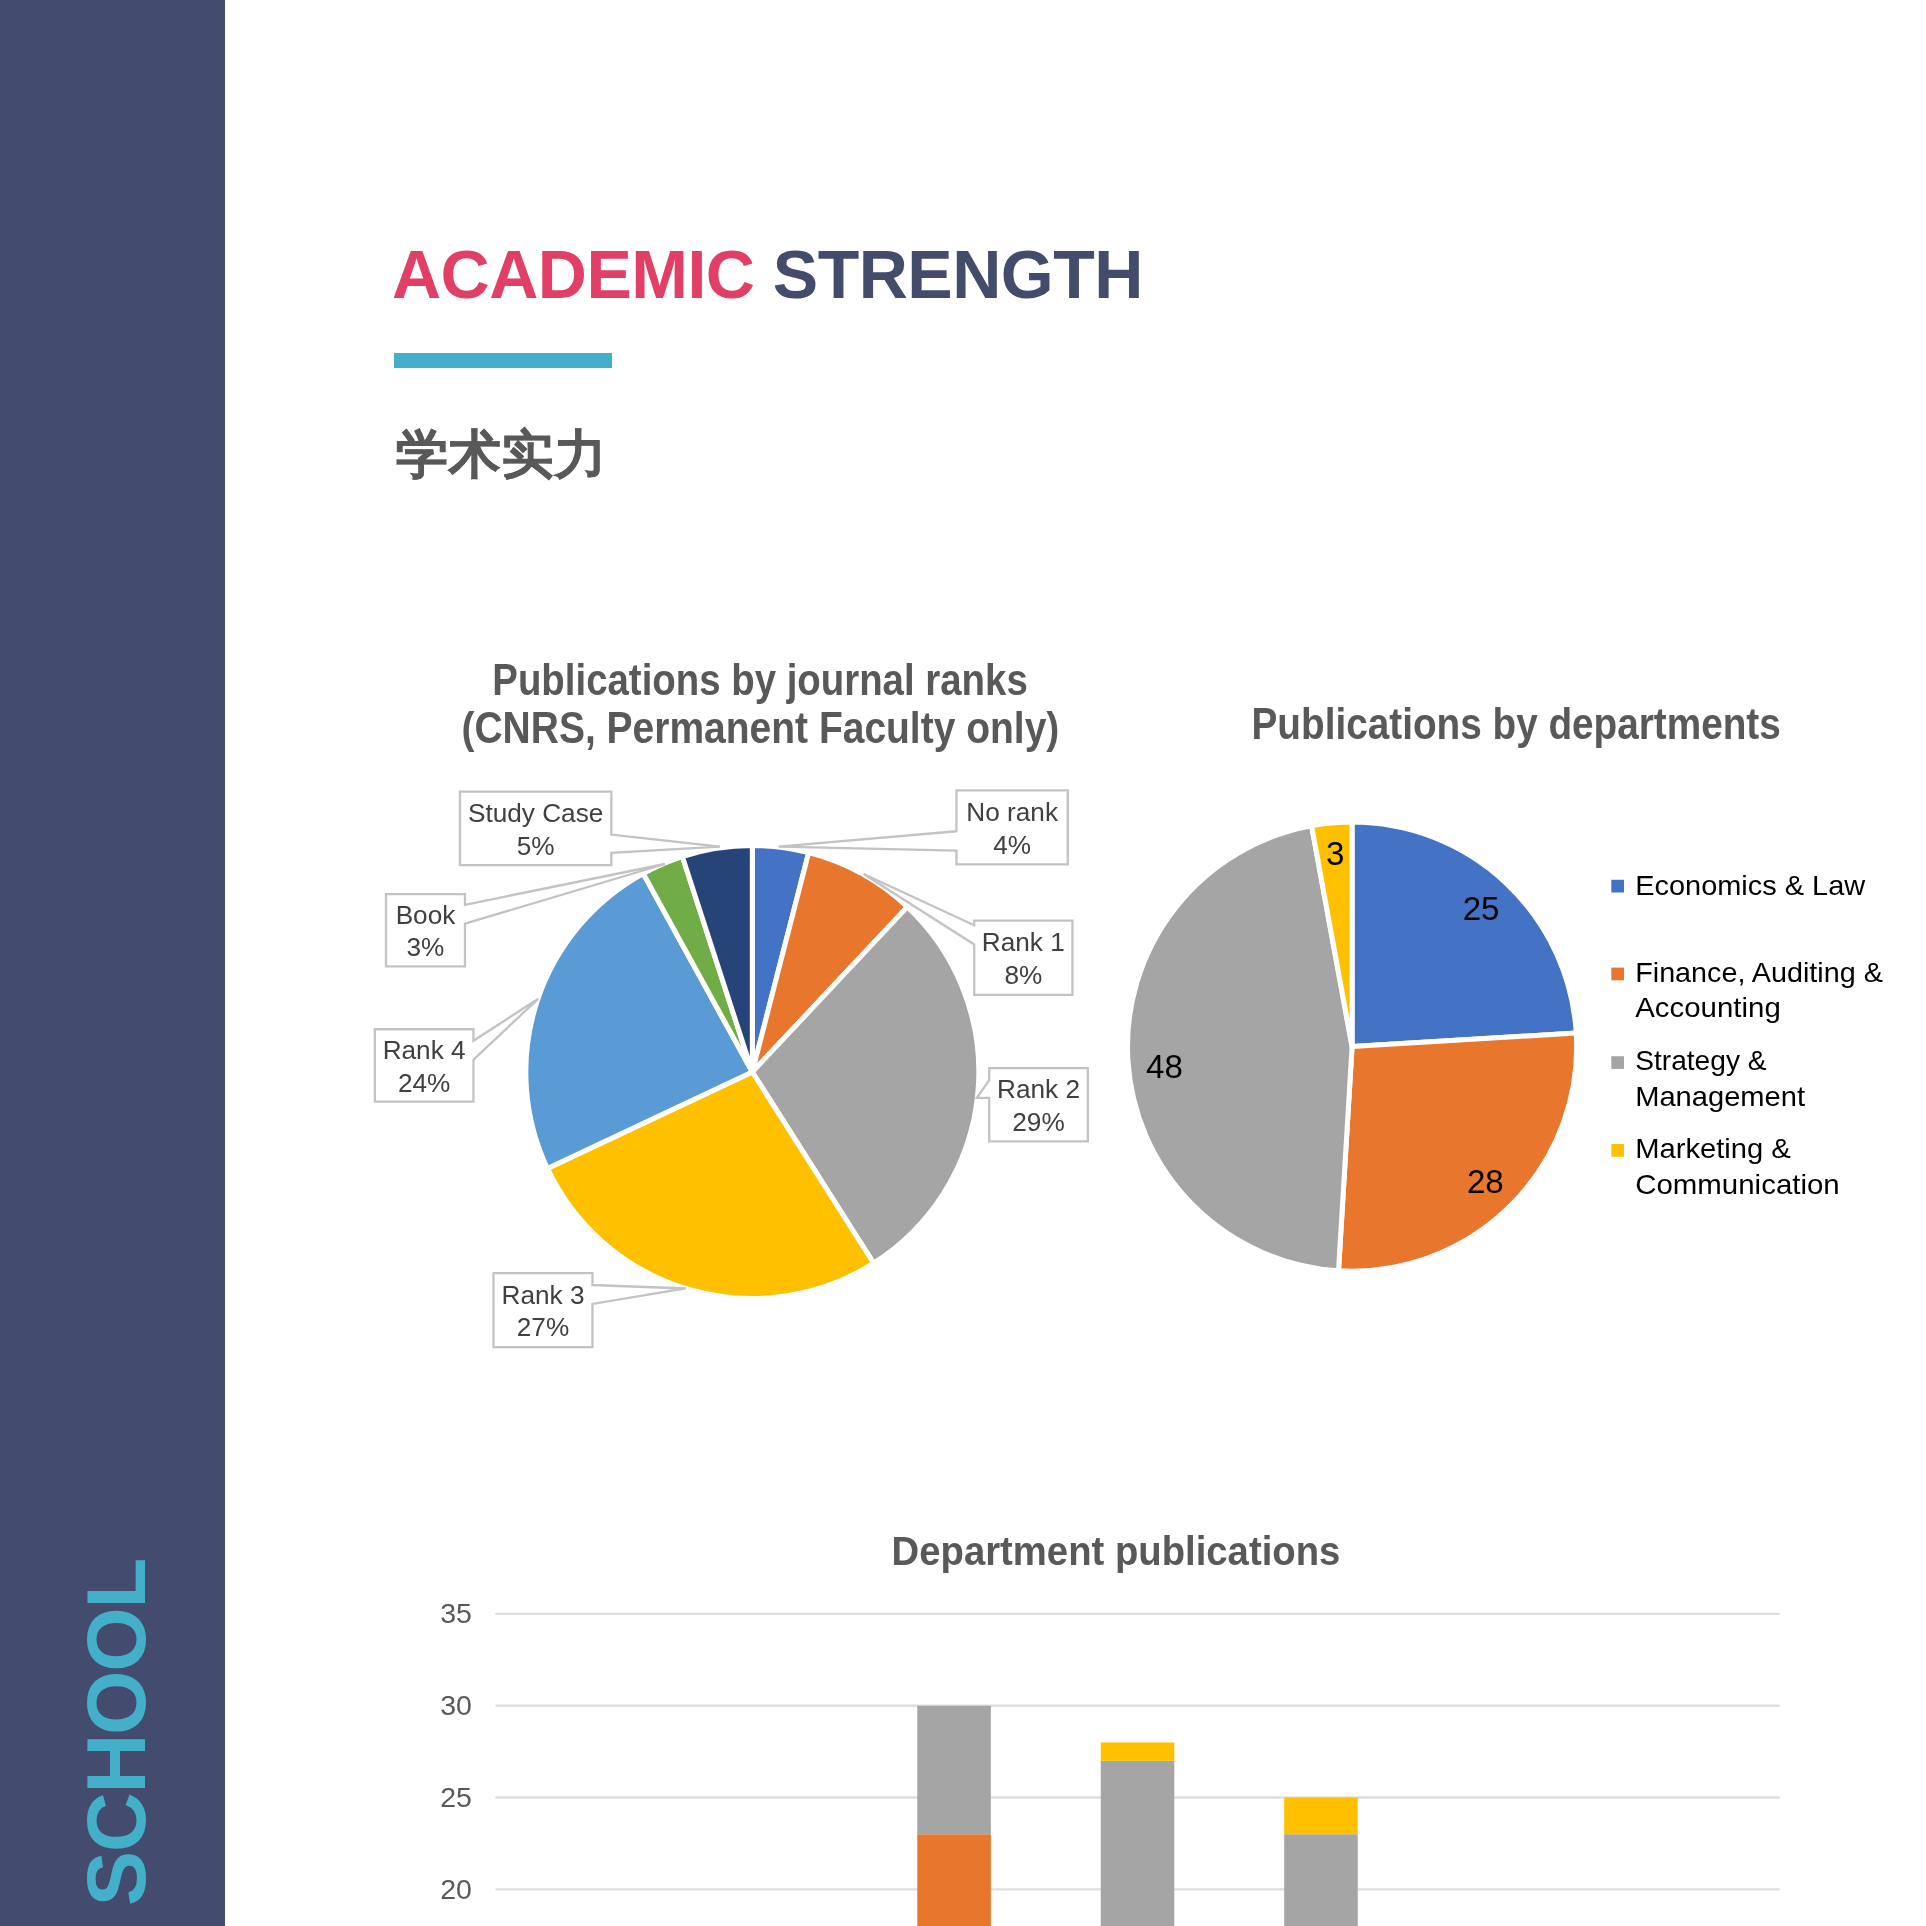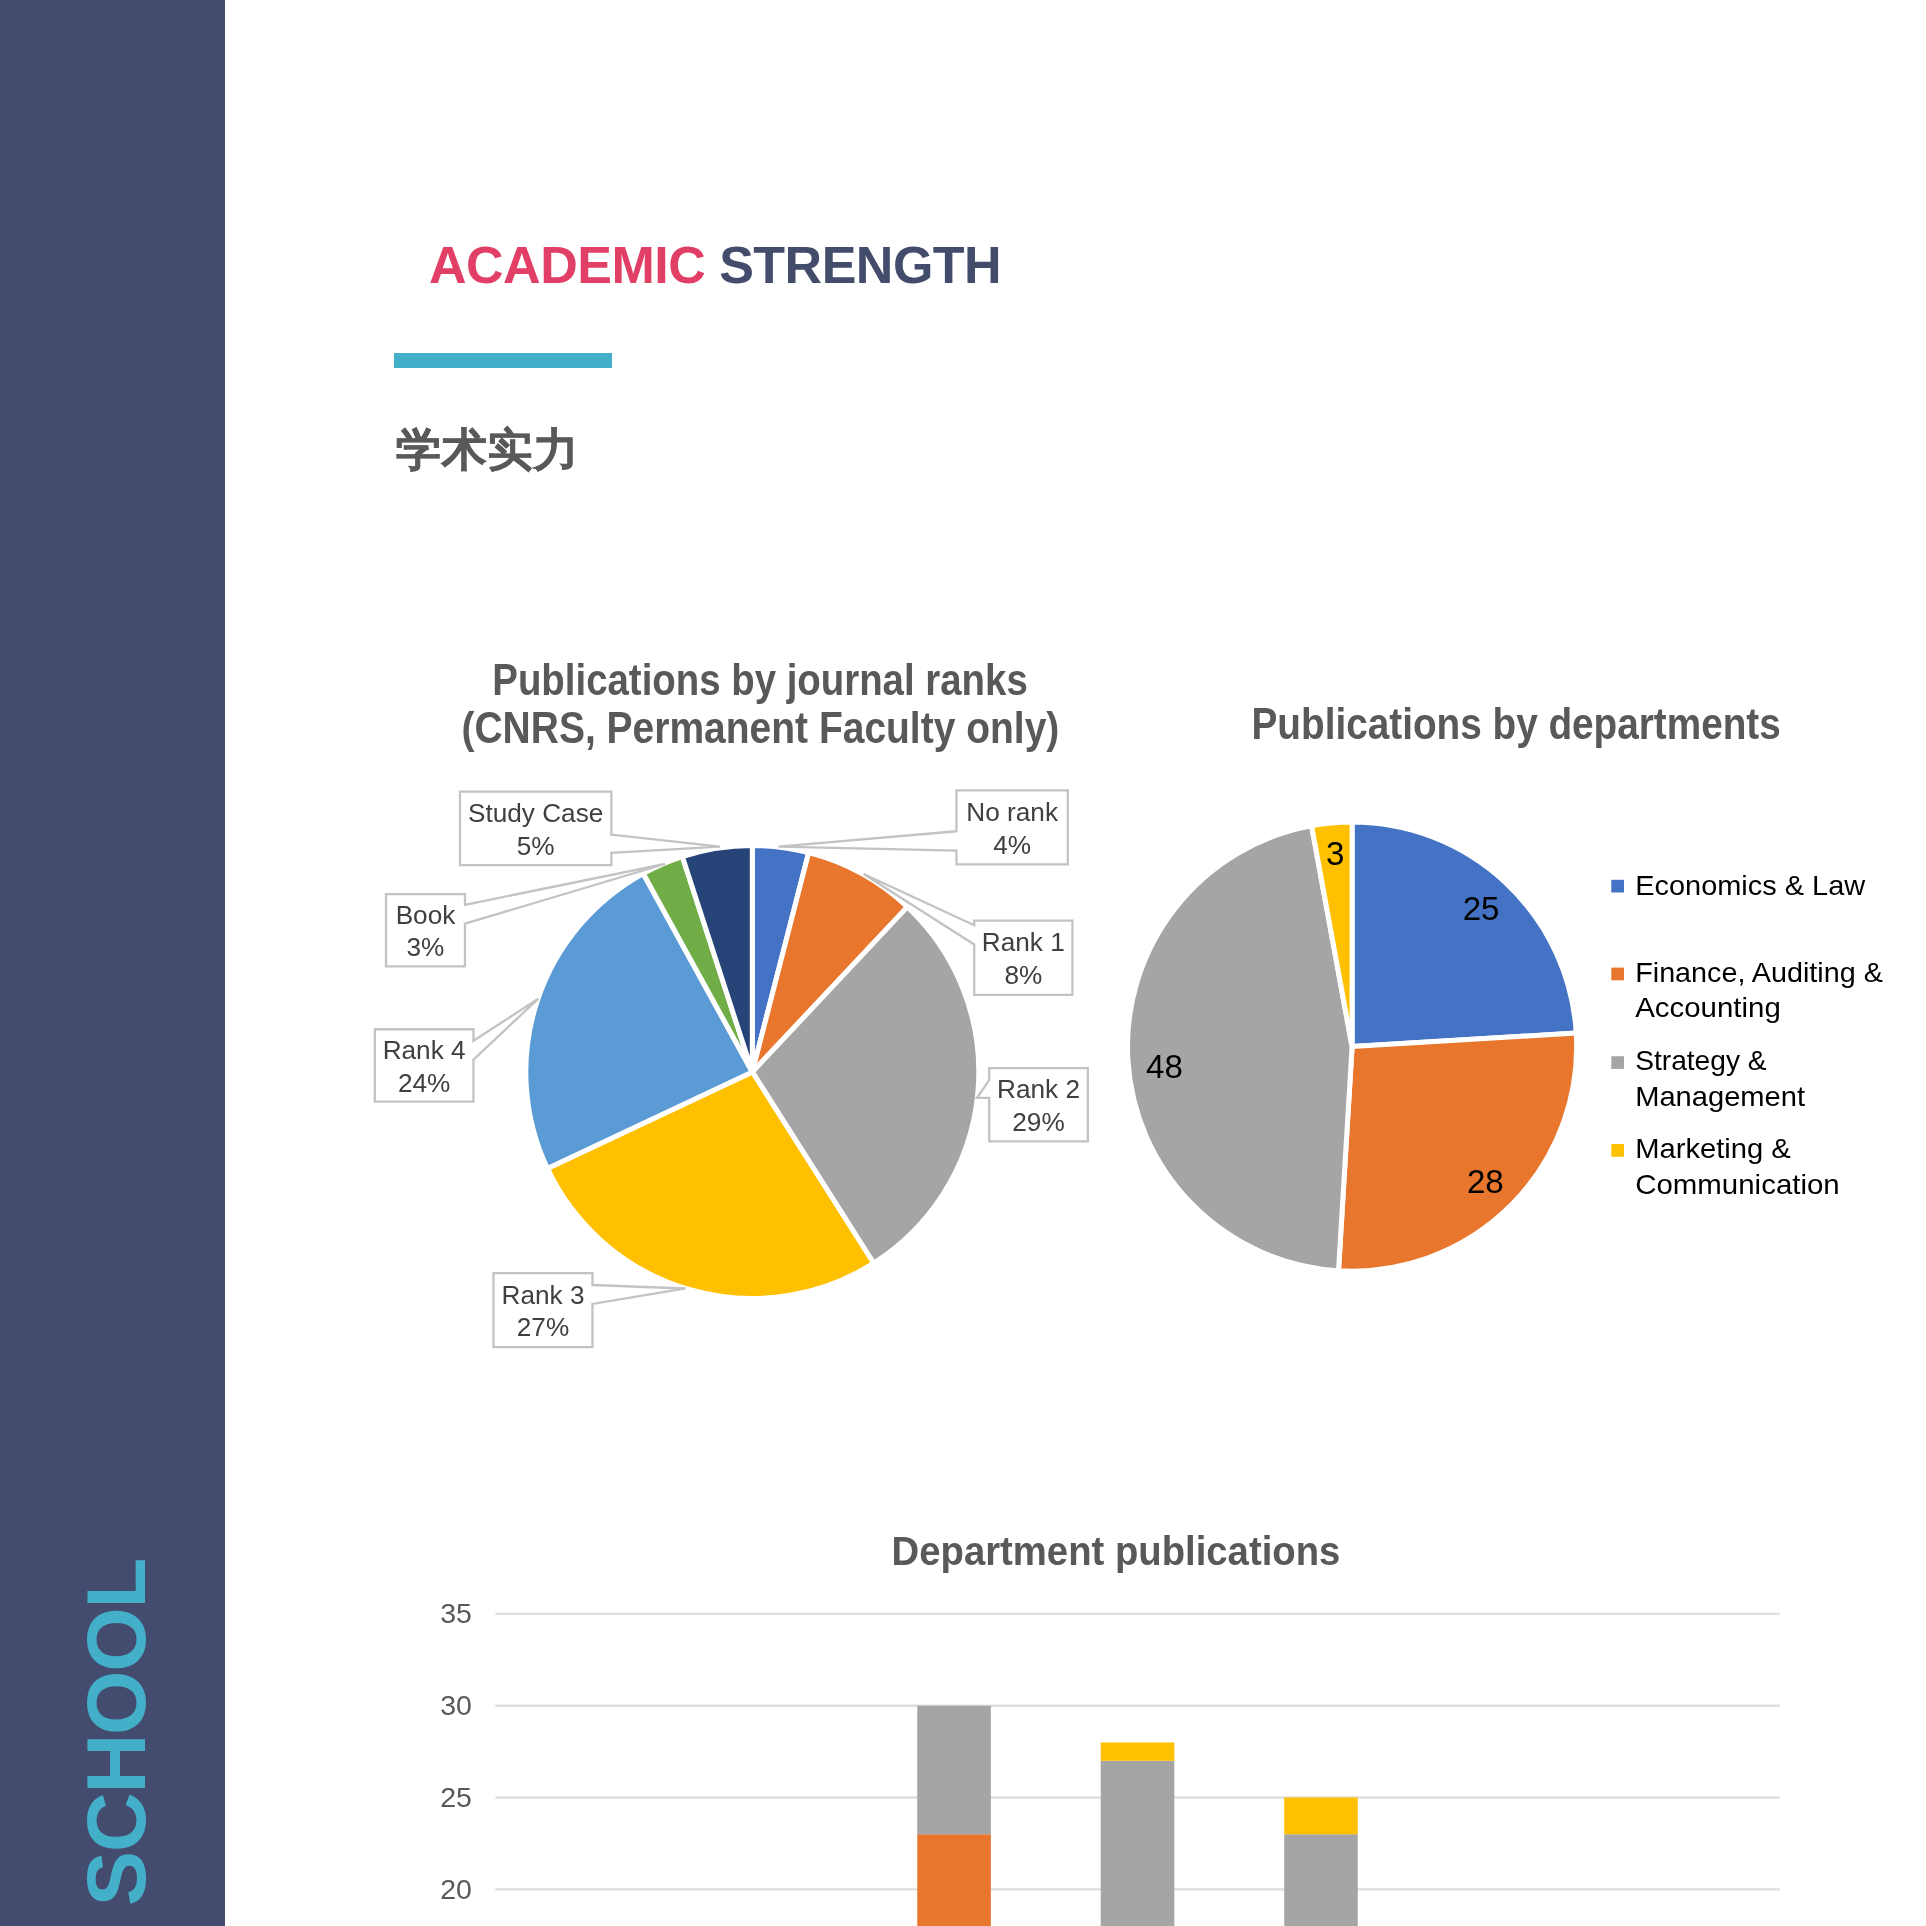--- a/index.html
+++ b/index.html
@@ -5,26 +5,26 @@
 <style>
   html,body{margin:0;padding:0;}
   body{width:1990px;height:2701px;background:#ffffff;
        font-family:"Liberation Sans",sans-serif;overflow:hidden;position:relative;}
   #sidebar{position:absolute;left:0;top:0;width:225px;height:2701px;background:#434C6E;}
   #sidebar-label{position:absolute;left:0;top:0;width:225px;height:2701px;
        display:flex;align-items:flex-end;justify-content:center;}
   #sidebar-label span{color:#44AFC9;font-weight:bold;font-size:83px;letter-spacing:-1.3px;
        white-space:nowrap;writing-mode:vertical-rl;transform:rotate(180deg);
        margin-bottom:146px;margin-left:9.2px;}
-  #page-title{position:absolute;left:392px;top:235px;font-size:52px;font-weight:bold;
-       white-space:nowrap;letter-spacing:-0.5px;margin-left:37px;}
+  #page-title{position:absolute;left:392px;top:235px;font-size:68px;font-weight:bold;
+       white-space:nowrap;letter-spacing:-0.5px;}
   #title-accent{color:#E13F66;}
   #title-main{color:#434C6B;}
   #title-rule{position:absolute;left:394px;top:353px;width:218px;height:15px;background:#44AFC9;}
-  #subtitle{position:absolute;left:396px;top:420px;font-size:45px;font-weight:bold;-webkit-text-stroke:0.6px #595959;
+  #subtitle{position:absolute;left:396px;top:420px;font-size:52px;font-weight:bold;-webkit-text-stroke:0.6px #595959;
        color:#595959;white-space:nowrap;letter-spacing:0.8px;}
   .chart{position:absolute;overflow:visible;}
 </style>
 </head>
 <body>
 
 <div id="sidebar"></div>
 <div id="sidebar-label">
   <span>IPAG BUSINESS SCHOOL</span>
 </div>

